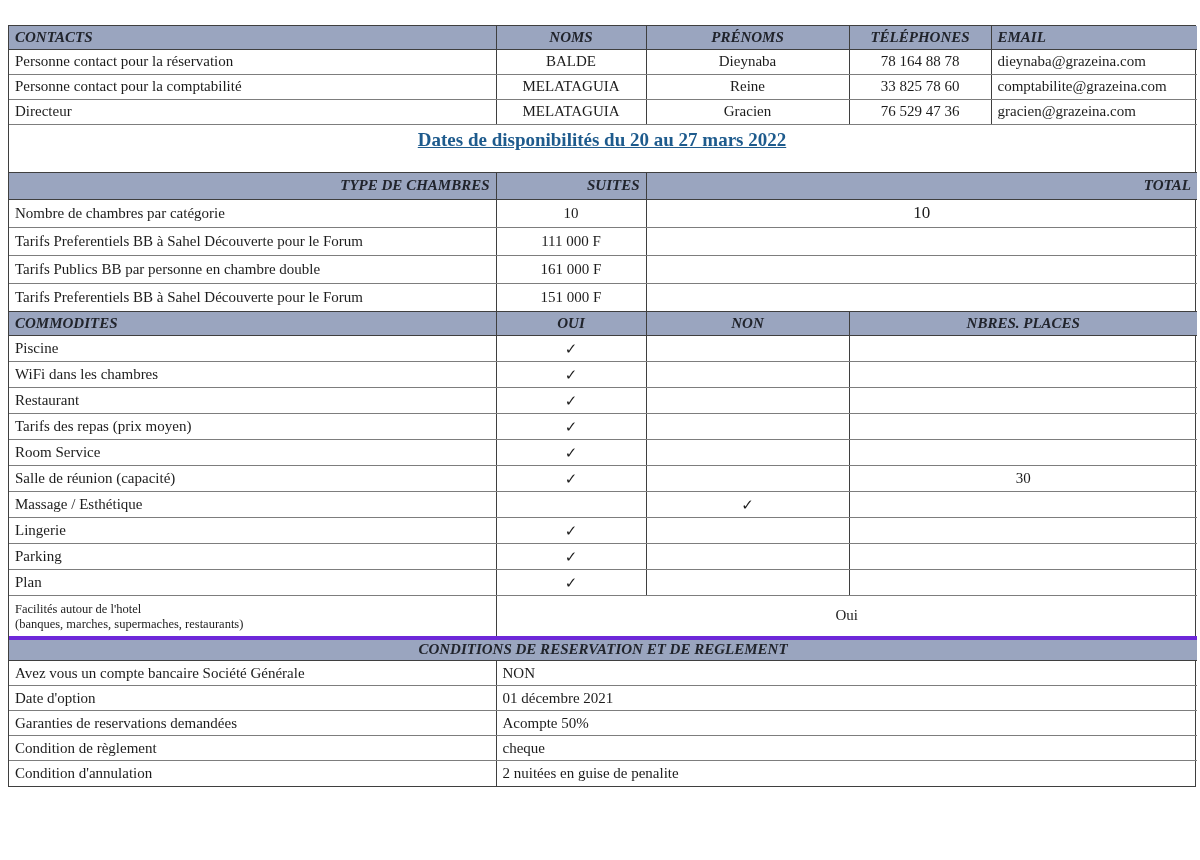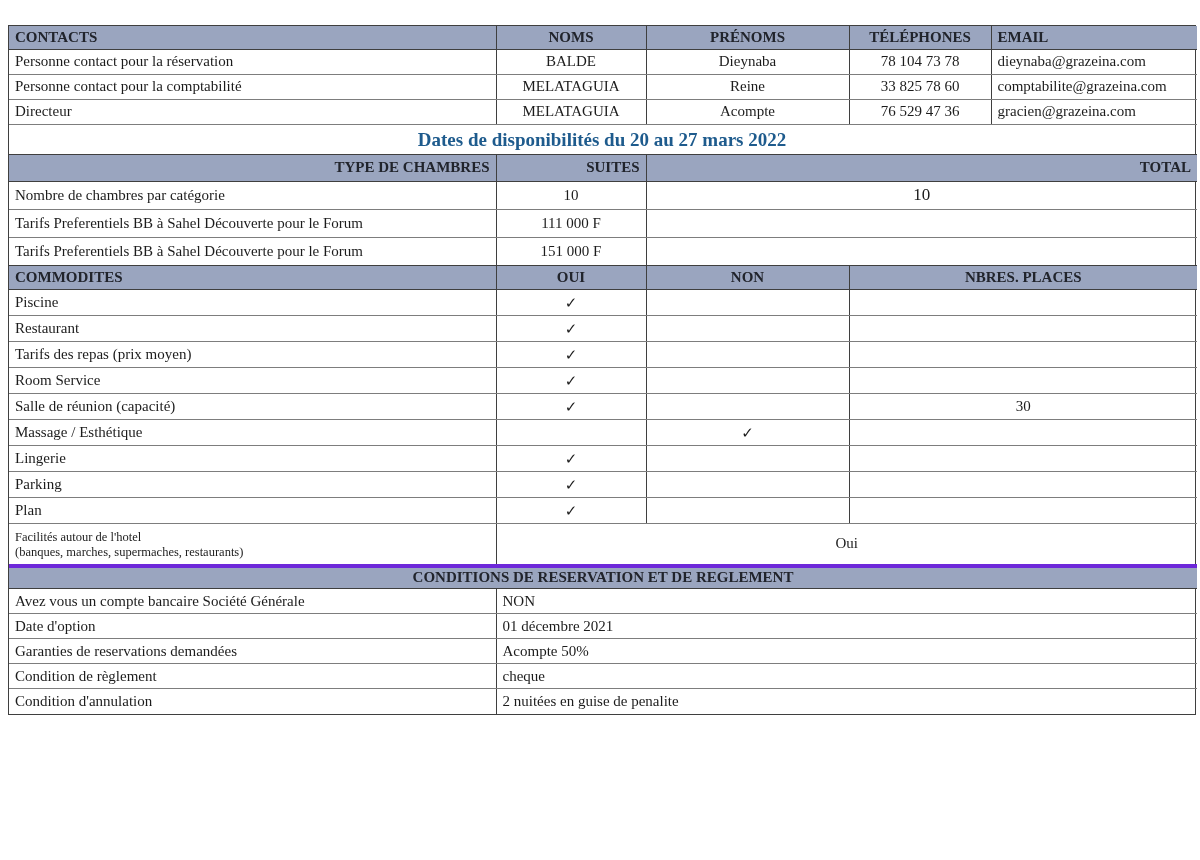--- a/index.html
+++ b/index.html
@@ -28,46 +28,48 @@
     overflow: hidden;
     white-space: nowrap;
   }
   th:last-child, td:last-child { border-right: none; }
   th {
     background: #9aa5bf;
     color: #21242c;
     font-weight: bold;
     border-bottom: 1px solid #3f3f3f;
     text-align: center;
+    font-style: italic;
   }
   td { border-bottom: 1px solid #7d7d7d; }
   tr.no-bb td { border-bottom: none; }
   .al { text-align: left; }
   .ac { text-align: center; }
   
   .t-contacts th { height: 23px; }
   .t-contacts td { height: 25px; }
   .t-chambres  { border-top: 1px solid #3f3f3f; }
   .t-chambres th { height: 27px; text-align: right; }
   .t-chambres td { height: 28px; }
   .t-commodites { border-top: 1px solid #3f3f3f; }
   .t-commodites th { height: 24px; }
   .t-commodites td { height: 26px; }
   .t-commodites tr.facil td { height: 40px; }
   .t-conditions { border-top: 4px solid #6d28d9; }
   .t-conditions th { height: 23px; }
   .t-conditions td { height: 25px; margin-left: 43px; }
   .title-row {
-    height: 29px;
+    height: 47px;
     line-height: 29px;
     text-align: center;
     font-weight: bold;
     font-size: 19px;
     color: #1e5b8d;
     background: #ffffff;
+    text-decoration: underline;
   }
   .facil-label {
     font-size: 12.5px;
     line-height: 1.2;
     white-space: normal;
     padding-top: 2px;
   }
   .big10 { font-size: 17px; }
   .check { font-size: 15px; }
 </style>
@@ -89,34 +91,34 @@
       <th class="al">CONTACTS</th>
       <th>NOMS</th>
       <th>PRÉNOMS</th>
       <th>TÉLÉPHONES</th>
       <th class="al">EMAIL</th>
     </tr>
     <tr>
       <td class="al">Personne contact pour la réservation</td>
       <td class="ac">BALDE</td>
       <td class="ac">Dieynaba</td>
-      <td class="ac">78 104 73 78</td>
+      <td class="ac">78 164 88 78</td>
       <td class="al">dieynaba@grazeina.com</td>
     </tr>
     <tr>
       <td class="al">Personne contact pour la comptabilité</td>
       <td class="ac">MELATAGUIA</td>
       <td class="ac">Reine</td>
       <td class="ac">33 825 78 60</td>
       <td class="al">comptabilite@grazeina.com</td>
     </tr>
     <tr>
       <td class="al">Directeur</td>
       <td class="ac">MELATAGUIA</td>
-      <td class="ac">Acompte</td>
+      <td class="ac">Gracien</td>
       <td class="ac">76 529 47 36</td>
       <td class="al">gracien@grazeina.com</td>
     </tr>
   </tbody>
     </table>
 
   <div class="title-row">Dates de disponibilités du 20 au 27 mars 2022</div>
 
   <table class="t-chambres">
     <colgroup>
@@ -131,20 +133,25 @@
       <th>TOTAL</th>
     </tr>
     <tr>
       <td class="al">Nombre de chambres par catégorie</td>
       <td class="ac">10</td>
       <td class="ac big10">10</td>
     </tr>
     <tr>
       <td class="al">Tarifs Preferentiels BB à Sahel Découverte pour le Forum</td>
       <td class="ac">111 000 F</td>
+      <td class="ac"></td>
+    </tr>
+    <tr>
+      <td class="al">Tarifs Publics BB par personne en chambre double</td>
+      <td class="ac">161 000 F</td>
       <td class="ac"></td>
     </tr>
     <tr class="no-bb">
       <td class="al">Tarifs Preferentiels BB à Sahel Découverte pour le Forum</td>
       <td class="ac">151 000 F</td>
       <td class="ac"></td>
     </tr>
   </tbody>
     </table>
 
@@ -157,20 +164,26 @@
       </colgroup>
     <tbody>
         <tr>
       <th class="al">COMMODITES</th>
       <th>OUI</th>
       <th>NON</th>
       <th>NBRES. PLACES</th>
     </tr>
     <tr>
       <td class="al">Piscine</td>
+      <td class="ac check">✓</td>
+      <td class="ac check"></td>
+      <td class="ac"></td>
+    </tr>
+    <tr>
+      <td class="al">WiFi dans les chambres</td>
       <td class="ac check">✓</td>
       <td class="ac check"></td>
       <td class="ac"></td>
     </tr>
     <tr>
       <td class="al">Restaurant</td>
       <td class="ac check">✓</td>
       <td class="ac check"></td>
       <td class="ac"></td>
     </tr>

